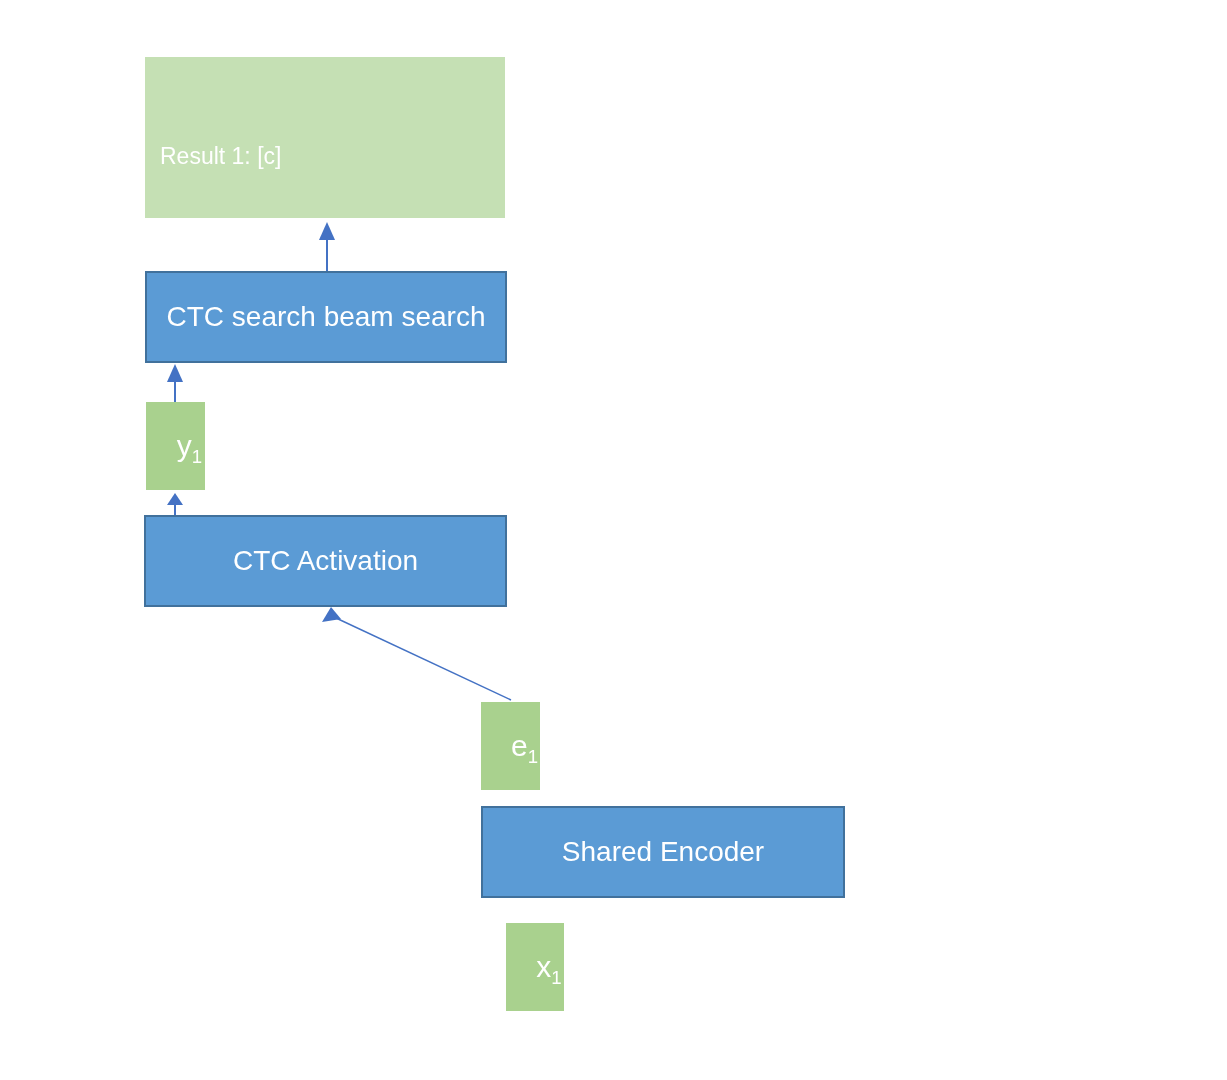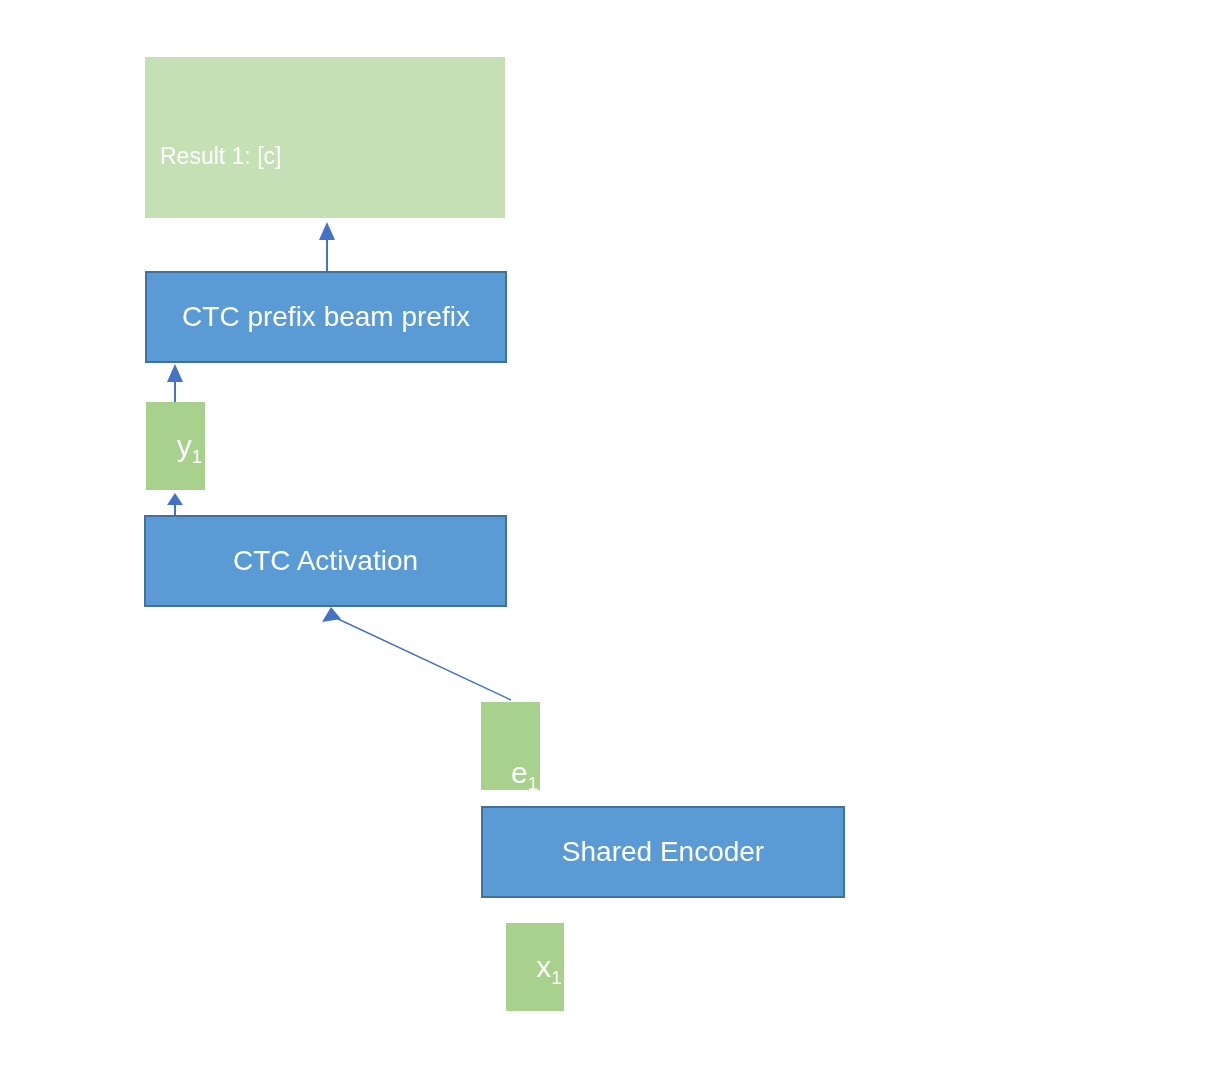--- a/index.html
+++ b/index.html
@@ -63,33 +63,33 @@
   <div class="box results-box" style="left:145px; top:57px; width:360px; height:161px;">
     <div class="results-lines">
       <div>Result 1: [c]</div>
       <div>Result 2: [k]</div>
       <div>…</div>
       <div>Result N: [ch]</div>
     </div>
   </div>
 
   <div class="box blue-box" style="left:145px; top:271px; width:362px; height:92px;">
-    <span>CTC prefix beam prefix</span>
+    <span>CTC search beam search</span>
   </div>
 
   <div class="box green-box" style="left:146px; top:402px; width:59px; height:88px;">
     <span><span>y</span><sub>1</sub></span>
   </div>
 
   <div class="box blue-box" style="left:144px; top:515px; width:363px; height:92px;text-align:right;">
     <span>CTC Activation</span>
   </div>
 
 
-  <div class="box green-box" style="left:481px; top:702px; width:59px; height:88px;align-items:flex-end;">
+  <div class="box green-box" style="left:481px; top:702px; width:59px; height:88px;">
     <span><span>e</span><sub>1</sub></span>
   </div>
 
   <div class="box blue-box" style="left:481px; top:806px; width:364px; height:92px;">
     <span>Shared Encoder</span>
   </div>
 
   <div class="box green-box" style="left:506px; top:923px; width:58px; height:88px;">
     <span><span>x</span><sub>1</sub></span>
   </div>

